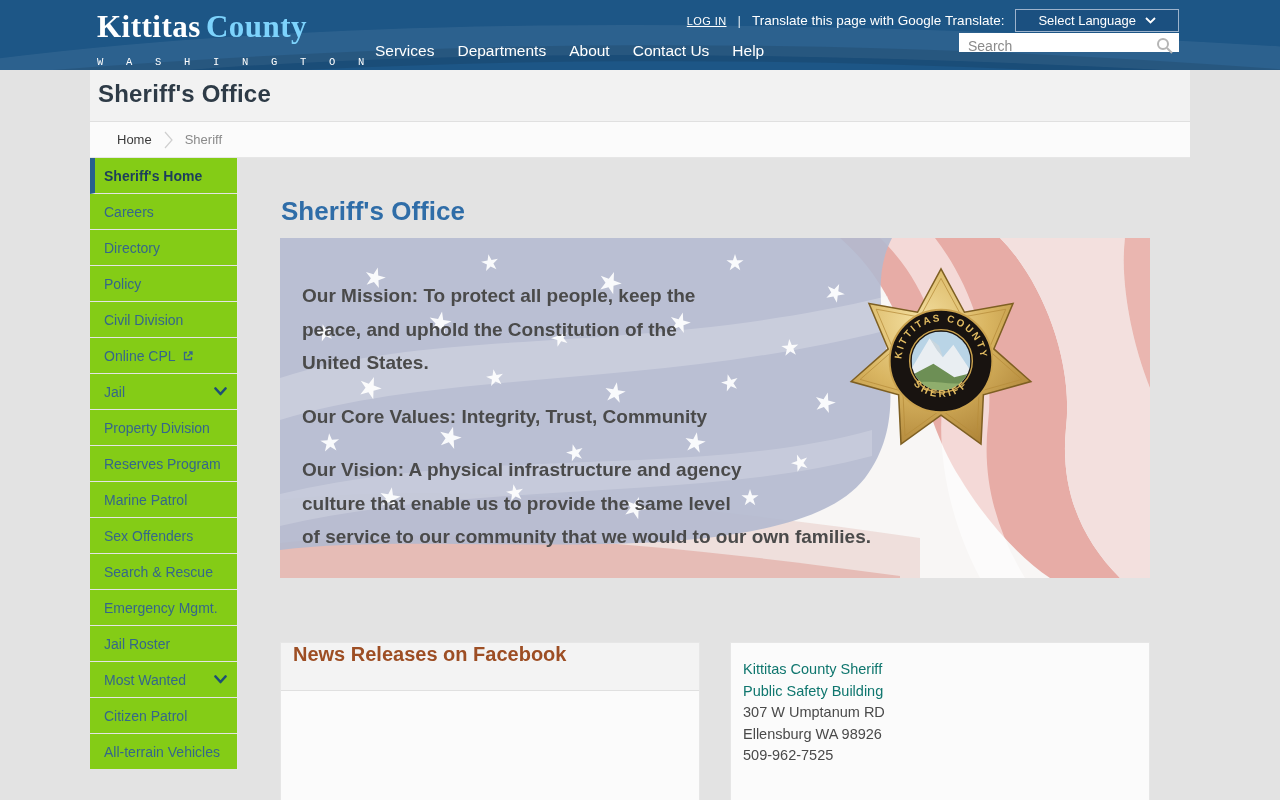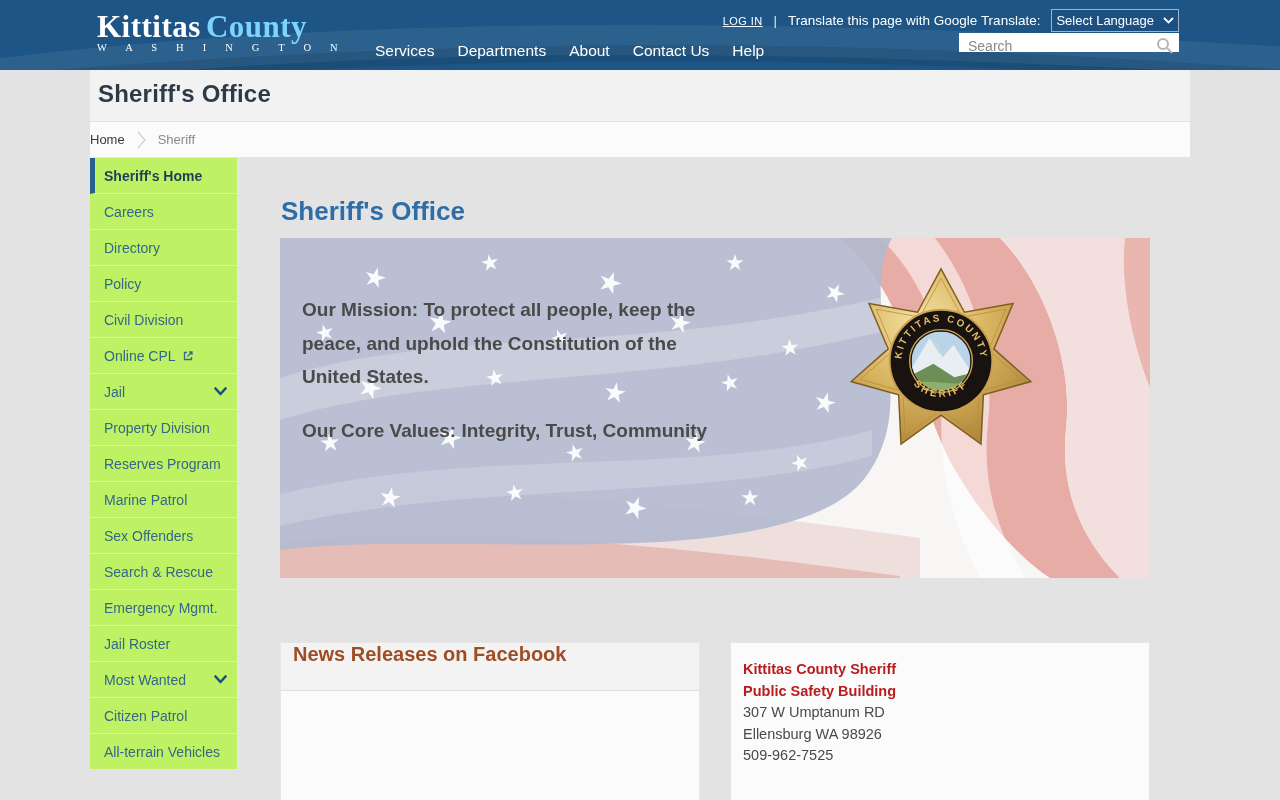--- a/index.html
+++ b/index.html
@@ -10,66 +10,66 @@
     -webkit-font-smoothing:antialiased;
   }
   a{text-decoration:none;}
 
   
   .site-header{position:absolute;left:0;top:0;width:1280px;height:70px;background:#1d5686;overflow:hidden;}
   .header-waves{position:absolute;left:0;top:0;}
   .logo{position:absolute;left:97px;top:11px;color:#fff;cursor:pointer;}
   .logo-line1{font-family:"Liberation Serif", serif;font-weight:700;font-size:31px;line-height:31px;letter-spacing:.5px;white-space:nowrap;}
   .logo-line1 .word2{color:#7dd3fc;margin-left:5px;text-align:center;}
-  .logo-line2{font-family:Liberation Serif, serif;font-size:10.5px;letter-spacing:8.2px;margin-top:0;color:#fff;white-space:nowrap;}
+  .logo-line2{font-family:Liberation Mono, monospace;font-size:10.5px;letter-spacing:8.2px;margin-top:14px;color:#fff;white-space:nowrap;}
   .main-nav{position:absolute;left:375px;top:42px;display:flex;gap:23px;text-align:center;}
   .main-nav a{color:#fff;font-size:15.5px;white-space:nowrap;}
   .utility{position:absolute;top:9px;right:101px;display:flex;align-items:center;gap:11px;color:#fff;font-size:13.5px;white-space:nowrap;}
   .login{color:#fff;font-size:11px;text-decoration:underline;letter-spacing:.4px;}
   .util-sep{color:#dbe6ef;}
   .lang-select{height:23px;box-sizing:border-box;border:1px solid #9db3cc;background:#1b5080;color:#fff;
-    display:flex;align-items:center;gap:9px;padding:0 4px;font-size:13px;cursor:pointer;}
+    display:flex;align-items:center;gap:9px;padding:0 22px;font-size:13px;cursor:pointer;}
   .searchbox{position:absolute;top:33px;right:101px;width:220px;height:19px;background:#fff;}
   .searchbox input{border:0;outline:none;width:185px;height:25px;padding:0 0 0 9px;font-size:14px;color:#333;background:transparent;font-family:"Liberation Sans",sans-serif;}
   .searchbox input::placeholder{color:#8a8a8a;}
   .mag{position:absolute;right:6px;top:4px;cursor:pointer;line-height:0;}
 
   
   .title-band{position:absolute;left:90px;top:70px;width:1100px;height:52px;box-sizing:border-box;background:#f2f2f2;border-bottom:1px solid #e0e0e0;}
   .title-band h1{margin:10px 0 0 8px;font-size:24px;color:#2e3b47;font-weight:700;letter-spacing:.2px;}
   .crumb-band{position:absolute;left:90px;top:122px;width:1100px;height:36px;box-sizing:border-box;background:#fbfbfb;border-bottom:1px solid #e6e6e6;
-    display:flex;align-items:center;gap:12px;padding-left:0;font-size:13px;}
+    display:flex;align-items:center;gap:12px;padding-left:27px;font-size:13px;}
   .crumb-home{color:#3a3a3a;}
   .crumb-sep{line-height:0;}
   .crumb-cur{color:#8a8a8a;}
 
   
   .sidebar{position:absolute;left:90px;top:158px;width:148px;background:#fff;border-right:1px solid #e6e6e6;box-sizing:border-box;}
   .side-item{display:flex;align-items:center;height:36px;box-sizing:border-box;border-bottom:1px solid #e4e4e4;
-    padding:0 10px 0 14px;font-size:14px;color:#35678a;background:#bef264;}
+    padding:0 10px 0 14px;font-size:14px;color:#35678a;background:#84cc16;}
   .side-item.active{font-weight:700;color:#1c3d5c;border-left:5px solid #27608d;padding-left:9px;}
   .side-item .chev{margin-left:auto;line-height:0;}
   .side-item .ext{margin-left:6px;line-height:0;}
 
   
   .content-heading{position:absolute;left:281px;top:196px;margin:0;font-size:26px;color:#2f6da8;font-weight:700;}
   .hero{position:absolute;left:280px;top:238px;width:870px;height:340px;overflow:hidden;background:#f8f6f5;}
   .flag{position:absolute;left:0;top:0;}
   .badge{position:absolute;left:566px;top:28px;}
   .hero-text{position:absolute;left:22px;top:41px;width:650px;color:#4a4a4a;font-weight:700;font-size:19px;line-height:33.5px;}
-  .hero-text p{margin:14px 0 20px;white-space:pre-line;}
+  .hero-text p{margin:0 0 20px;white-space:pre-line;}
 
   
   .card{position:absolute;top:642px;width:420px;height:200px;box-sizing:border-box;background:#fbfbfb;border:1px solid #e6e6e6;}
   .card-news{left:280px;}
   .card-contact{left:730px;}
   .card-head{height:48px;box-sizing:border-box;background:#f3f3f3;border-bottom:1px solid #e0e0e0;display:flex;align-items:flex-start;padding-left:12px;}
   .card-head h3{margin:0;font-size:20px;color:#9d4e24;font-weight:700;}
   .card-body{padding:16px 12px 0;font-size:14.5px;color:#4a4a4a;line-height:21.5px;}
-  .c-line.bold{font-weight:700;color:#b91c1c;}
+  .c-line.bold{font-weight:400;color:#0f766e;}
 </style>
 </head>
 <body>
 
 <header class="site-header">
   <svg class="header-waves" width="1280" height="70">
     <path d="M-20,76 C300,34 720,28 1290,62" stroke="rgba(255,255,255,0.07)" stroke-width="30" fill="none"></path>
     <path d="M-20,84 C420,46 820,42 1290,78" stroke="rgba(0,0,0,0.10)" stroke-width="16" fill="none"></path>
   </svg>
 
@@ -274,20 +274,23 @@
     <text font-size="10.5" font-weight="bold" fill="#e3bd62" letter-spacing="3" font-family="Liberation Sans, sans-serif">
       <textPath href="#arcBot" startOffset="50%" text-anchor="middle">SHERIFF</textPath>
     </text>
   </svg>
 
   <div class="hero-text">
     <p>Our Mission: To protect all people, keep the
 peace, and uphold the Constitution of the
 United States.</p>
     <p>Our Core Values: Integrity, Trust, Community</p>
+    <p>Our Vision: A physical infrastructure and agency
+culture that enable us to provide the same level
+of service to our community that we would to our own families.</p>
   </div>
 </div>
 
 <section class="card card-news">
   <div class="card-head">
     <h3>News Releases on Facebook</h3>
   </div>
   <div class="card-body"></div>
 </section>
 

